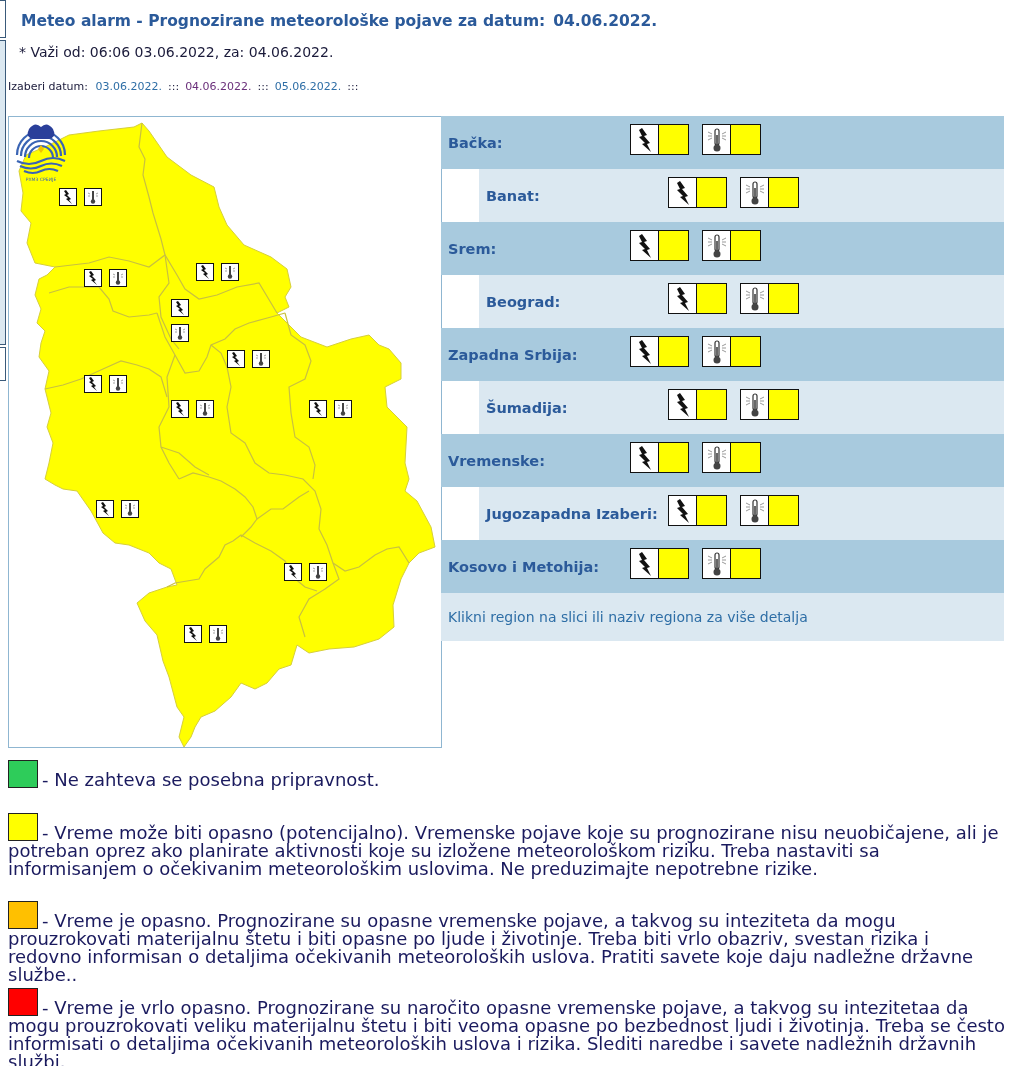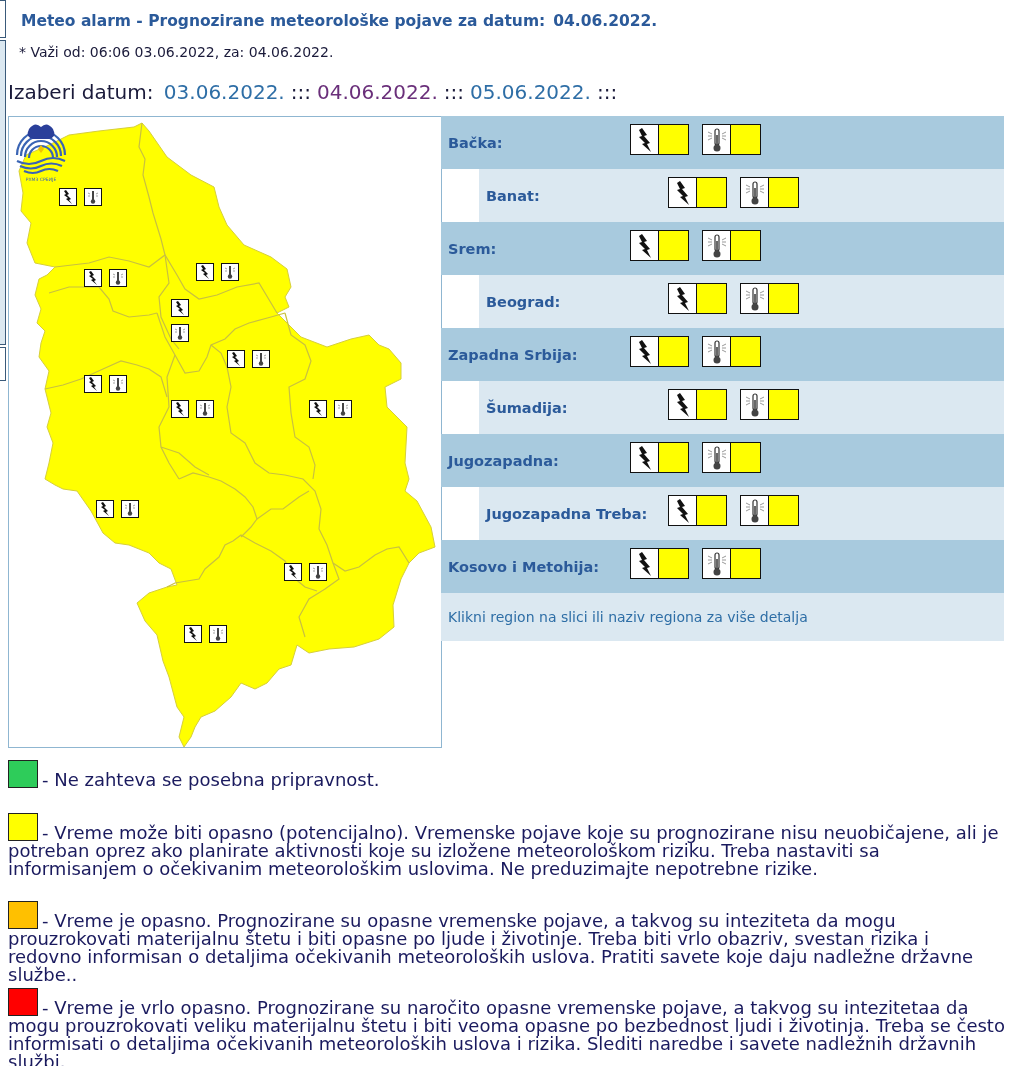--- a/index.html
+++ b/index.html
@@ -4,21 +4,21 @@
 <style>
   html,body{margin:0;padding:0;background:#fff;}
   body{width:1030px;height:1066px;position:relative;overflow:hidden;font-family:"DejaVu Sans","Liberation Sans",sans-serif;color:#1a1a5e;}
   .left-edge{position:absolute;left:0;width:5px;border:1px solid #3a5a7a;border-left:none;background:#fff;}
   .left-edge.e1{top:0;height:36px;}
   .left-edge.e2{top:40px;height:303px;background:#dbe8f1;}
   .left-edge.e3{top:347px;height:32px;}
   .title{position:absolute;left:21px;top:12px;font-size:15.5px;font-weight:bold;color:#2b5a9a;white-space:nowrap;}
   .title .date{margin-left:8px;}
   .valid{position:absolute;left:19px;top:44px;font-size:14px;color:#1a1a3a;white-space:nowrap;}
-  .choose{position:absolute;left:8px;top:80px;font-size:20px;color:#1a1a3a;white-space:nowrap;}
+  .choose{position:absolute;left:8px;top:80px;font-size:11px;color:#1a1a3a;white-space:nowrap;}
   .choose a{color:#2e6ea6;text-decoration:none;cursor:pointer;}
   .choose a.visited{color:#6a2f7a;}
   .choose .sep{color:#1a1a3a;margin:0 6px;}
   .map-box{position:absolute;left:8px;top:116px;width:432px;height:630px;border:1px solid #8fb6d1;background:#fff;overflow:hidden;}
   .map-box svg{position:absolute;left:0;top:0;}
   .logo{position:absolute;left:322px;top:12px;width:64px;height:66px;}
   .mi{position:absolute;width:18px;height:18px;background:#fff;border:1px solid #111;box-sizing:border-box;display:flex;align-items:center;justify-content:center;cursor:pointer;}
   .mi svg{position:static;}
   .table{position:absolute;left:441px;top:116px;width:563px;}
   .row{height:53px;display:flex;align-items:center;position:relative;cursor:pointer;padding-left:32px;}
@@ -362,21 +362,21 @@
             <rect x="9" y="2" width="4" height="16" rx="2" fill="#fff" stroke="#333" stroke-width="1.2"></rect>
             <rect x="10.2" y="8" width="1.6" height="11" fill="#444"></rect>
             <circle cx="11" cy="21" r="3.5" fill="#444"></circle>
             <path d="M2,5 L6,7 M2,9 L6,9 M2,13 L6,11 M20,5 L16,7 M20,9 L16,9 M20,13 L16,11" stroke="#999" stroke-width="1"></path>
           </svg>
         </div>
         <div class="lvl" style="background: rgb(255, 255, 0);"></div>
       </div>
     </div>
     <div class="row dark">
-      <span class="name">Jugozapadna:</span>
+      <span class="name">Vremenske:</span>
       <div class="warn w1">
         <div class="ic">
           <svg width="16" height="24" viewBox="0 0 16 24">
             <path d="M5,0 L10,7 L7,8 L13,15 L10,16 L14,24 L5,16 L8,15 L2,9 L5,8 L2,2 Z" fill="#111"></path>
           </svg>
         </div>
         <div class="lvl" style="background: rgb(255, 255, 0);"></div>
       </div>
       <div class="warn w2">
         <div class="ic">
@@ -384,21 +384,21 @@
             <rect x="9" y="2" width="4" height="16" rx="2" fill="#fff" stroke="#333" stroke-width="1.2"></rect>
             <rect x="10.2" y="8" width="1.6" height="11" fill="#444"></rect>
             <circle cx="11" cy="21" r="3.5" fill="#444"></circle>
             <path d="M2,5 L6,7 M2,9 L6,9 M2,13 L6,11 M20,5 L16,7 M20,9 L16,9 M20,13 L16,11" stroke="#999" stroke-width="1"></path>
           </svg>
         </div>
         <div class="lvl" style="background: rgb(255, 255, 0);"></div>
       </div>
     </div>
     <div class="row light">
-      <span class="name">Jugozapadna Treba:</span>
+      <span class="name">Jugozapadna Izaberi:</span>
       <div class="warn w1">
         <div class="ic">
           <svg width="16" height="24" viewBox="0 0 16 24">
             <path d="M5,0 L10,7 L7,8 L13,15 L10,16 L14,24 L5,16 L8,15 L2,9 L5,8 L2,2 Z" fill="#111"></path>
           </svg>
         </div>
         <div class="lvl" style="background: rgb(255, 255, 0);"></div>
       </div>
       <div class="warn w2">
         <div class="ic">

